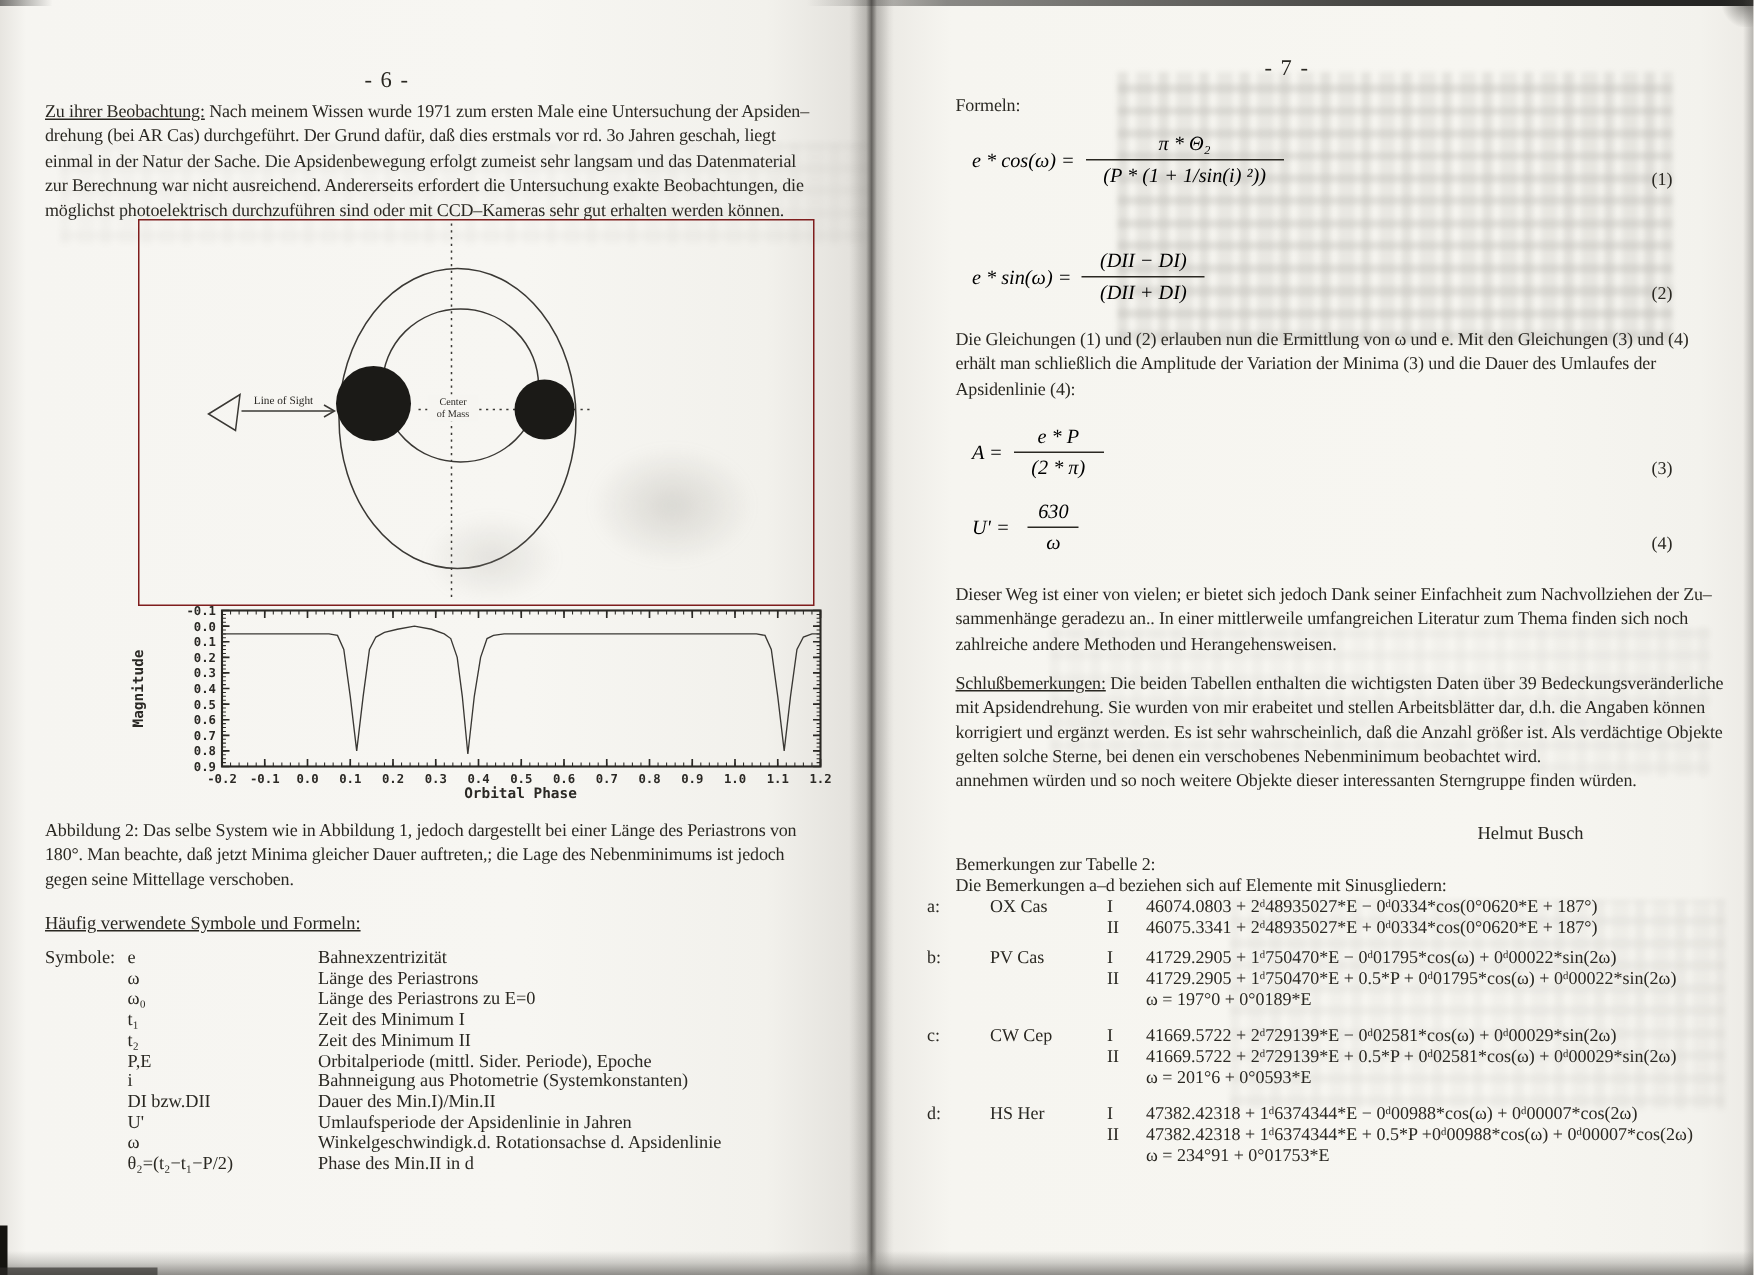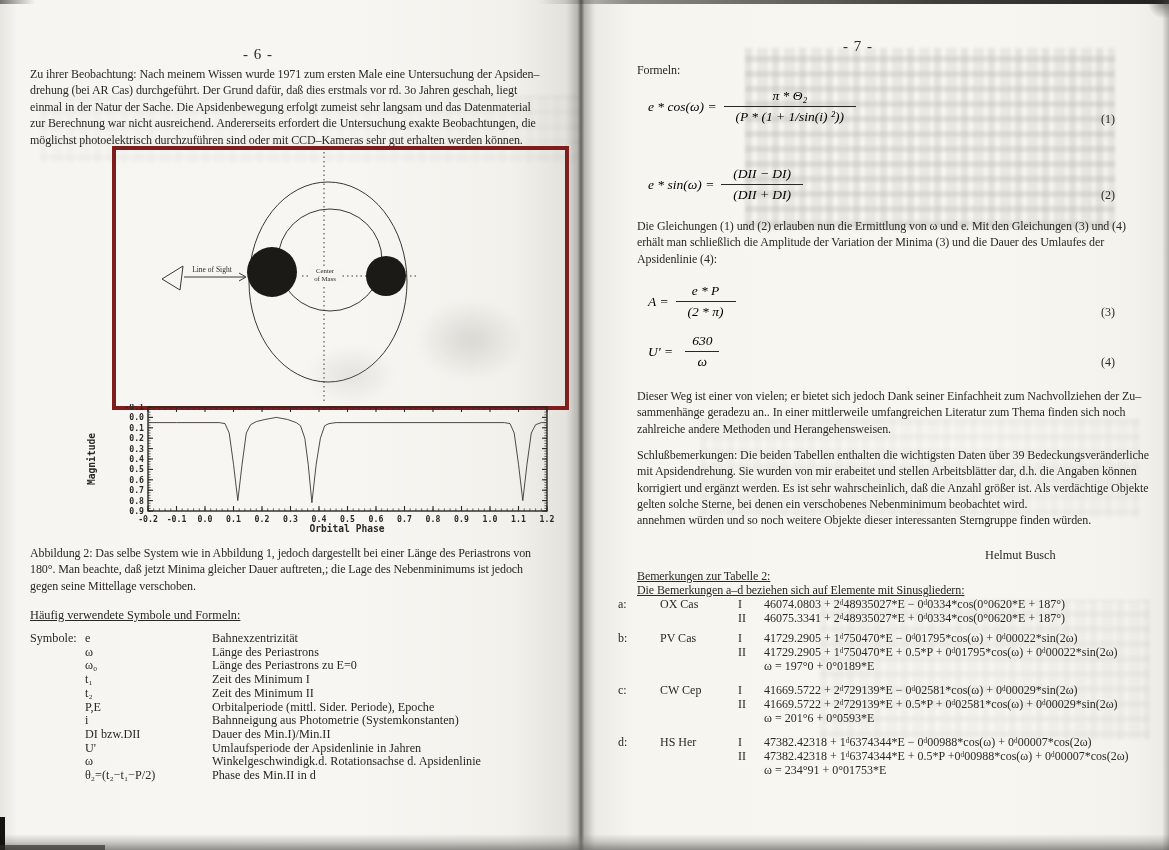--- a/index.html
+++ b/index.html
@@ -38,26 +38,26 @@
   .ghost{position:absolute;pointer-events:none;filter:blur(1.6px);
     background-image:
       repeating-linear-gradient(0deg,transparent 0 3px,rgba(122,119,112,.33) 3px 9px,transparent 9px 15px),
       repeating-linear-gradient(90deg,rgba(122,119,112,.30) 0 7px,transparent 7px 12px,rgba(122,119,112,.22) 12px 23px,transparent 23px 27px);
   }
 
   .pgnum{position:absolute;font-size:15px;letter-spacing:1px;color:#2a2822;}
 
   .para{position:absolute;font-size:12px;line-height:16.4px;letter-spacing:-0.1px;color:#2a2822;}
   .para .line{white-space:nowrap;}
-  .lead-underline{}
+  .lead-underline{text-decoration:underline;}
 
   .heading-underline{position:absolute;font-size:12.3px;text-decoration:underline;color:#2a2822;white-space:nowrap;}
 
   
-  .figure-box{position:absolute;left:112px;top:146px;width:449px;height:256px;border:4px solid #7f1d1d;background:transparent;}
+  .figure-box{position:absolute;left:92px;top:146px;width:449px;height:256px;border:1px solid #7f1d1d;background:transparent;}
   .figure-box svg{display:block;}
   .fig-smudge1{position:absolute;left:300px;top:150px;width:110px;height:80px;border-radius:50%;
     background:radial-gradient(ellipse,rgba(150,147,140,.28),rgba(150,147,140,0) 70%);filter:blur(4px);}
   .fig-smudge2{position:absolute;left:190px;top:195px;width:90px;height:60px;border-radius:50%;
     background:radial-gradient(ellipse,rgba(150,147,140,.2),rgba(150,147,140,0) 70%);filter:blur(4px);}
 
   
   .plot{position:absolute;left:84px;top:404px;width:480px;height:133px;}
   .plot svg text{font-family:"DejaVu Sans Mono",monospace;font-size:8.2px;font-weight:bold;fill:#2b2925;}
   .plot svg text.axis-title{font-size:9.6px;}
@@ -544,21 +544,21 @@
   <div class="line">korrigiert und ergänzt werden. Es ist sehr wahrscheinlich, daß die Anzahl größer ist. Als verdächtige Objekte</div>
   <div class="line">gelten solche Sterne, bei denen ein verschobenes Nebenminimum beobachtet wird.</div>
 </div>
 
 <div class="para" style="left:637px;top:512px;">
   <div class="line">annehmen würden und so noch weitere Objekte dieser interessanten Sterngruppe finden würden.</div>
 </div>
 
 <div class="sig" style="left:985px;top:548px;text-align:right;">Helmut Busch</div>
 
-<div class="para" style="left:637px;top:569px;text-decoration:underline;">
+<div class="para" style="left:637px;top:569px;">
   <div class="line" style="line-height:14px;">Bemerkungen zur Tabelle 2:</div>
   <div class="line" style="line-height:14px;">Die Bemerkungen a–d beziehen sich auf Elemente mit Sinusgliedern:</div>
 </div>
 
 <div class="note-item" style="left:618px;top:597px;">
   <span>a:</span>
   <span>OX Cas</span>
   <span>I</span>
   <span>46074.0803 + 2ᵈ48935027*E − 0ᵈ0334*cos(0°0620*E + 187°)</span>
   <span></span>

